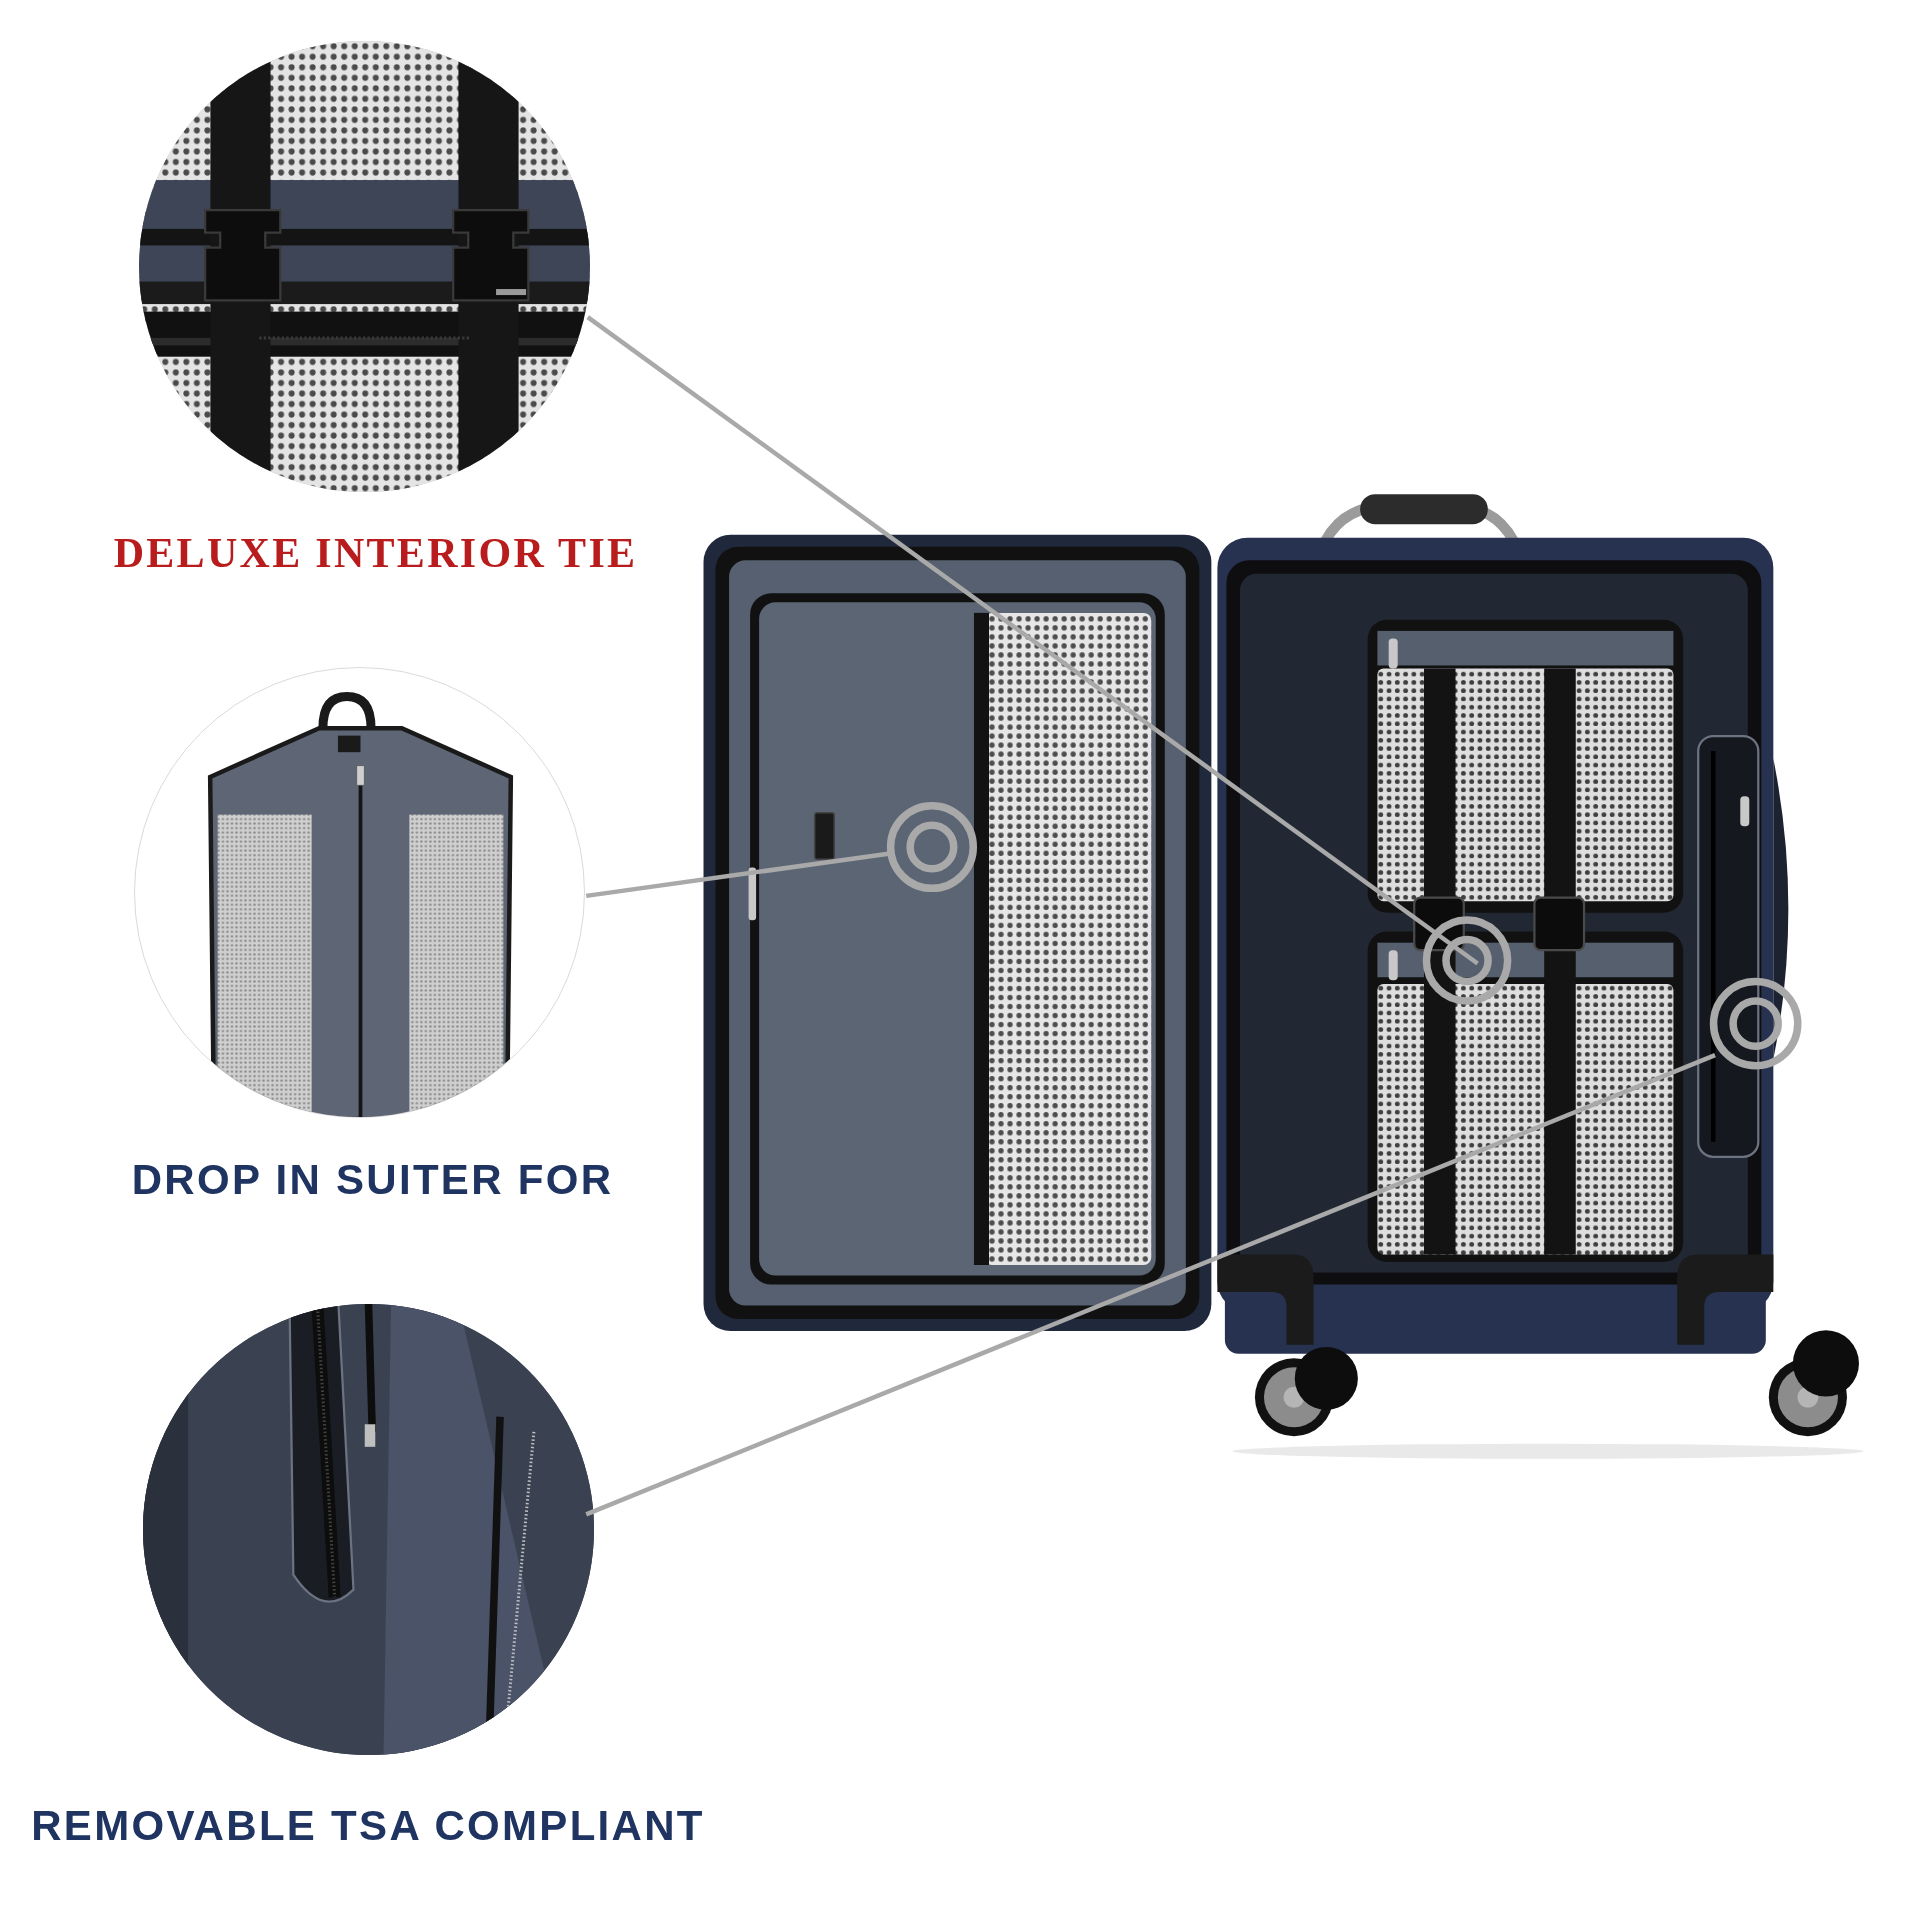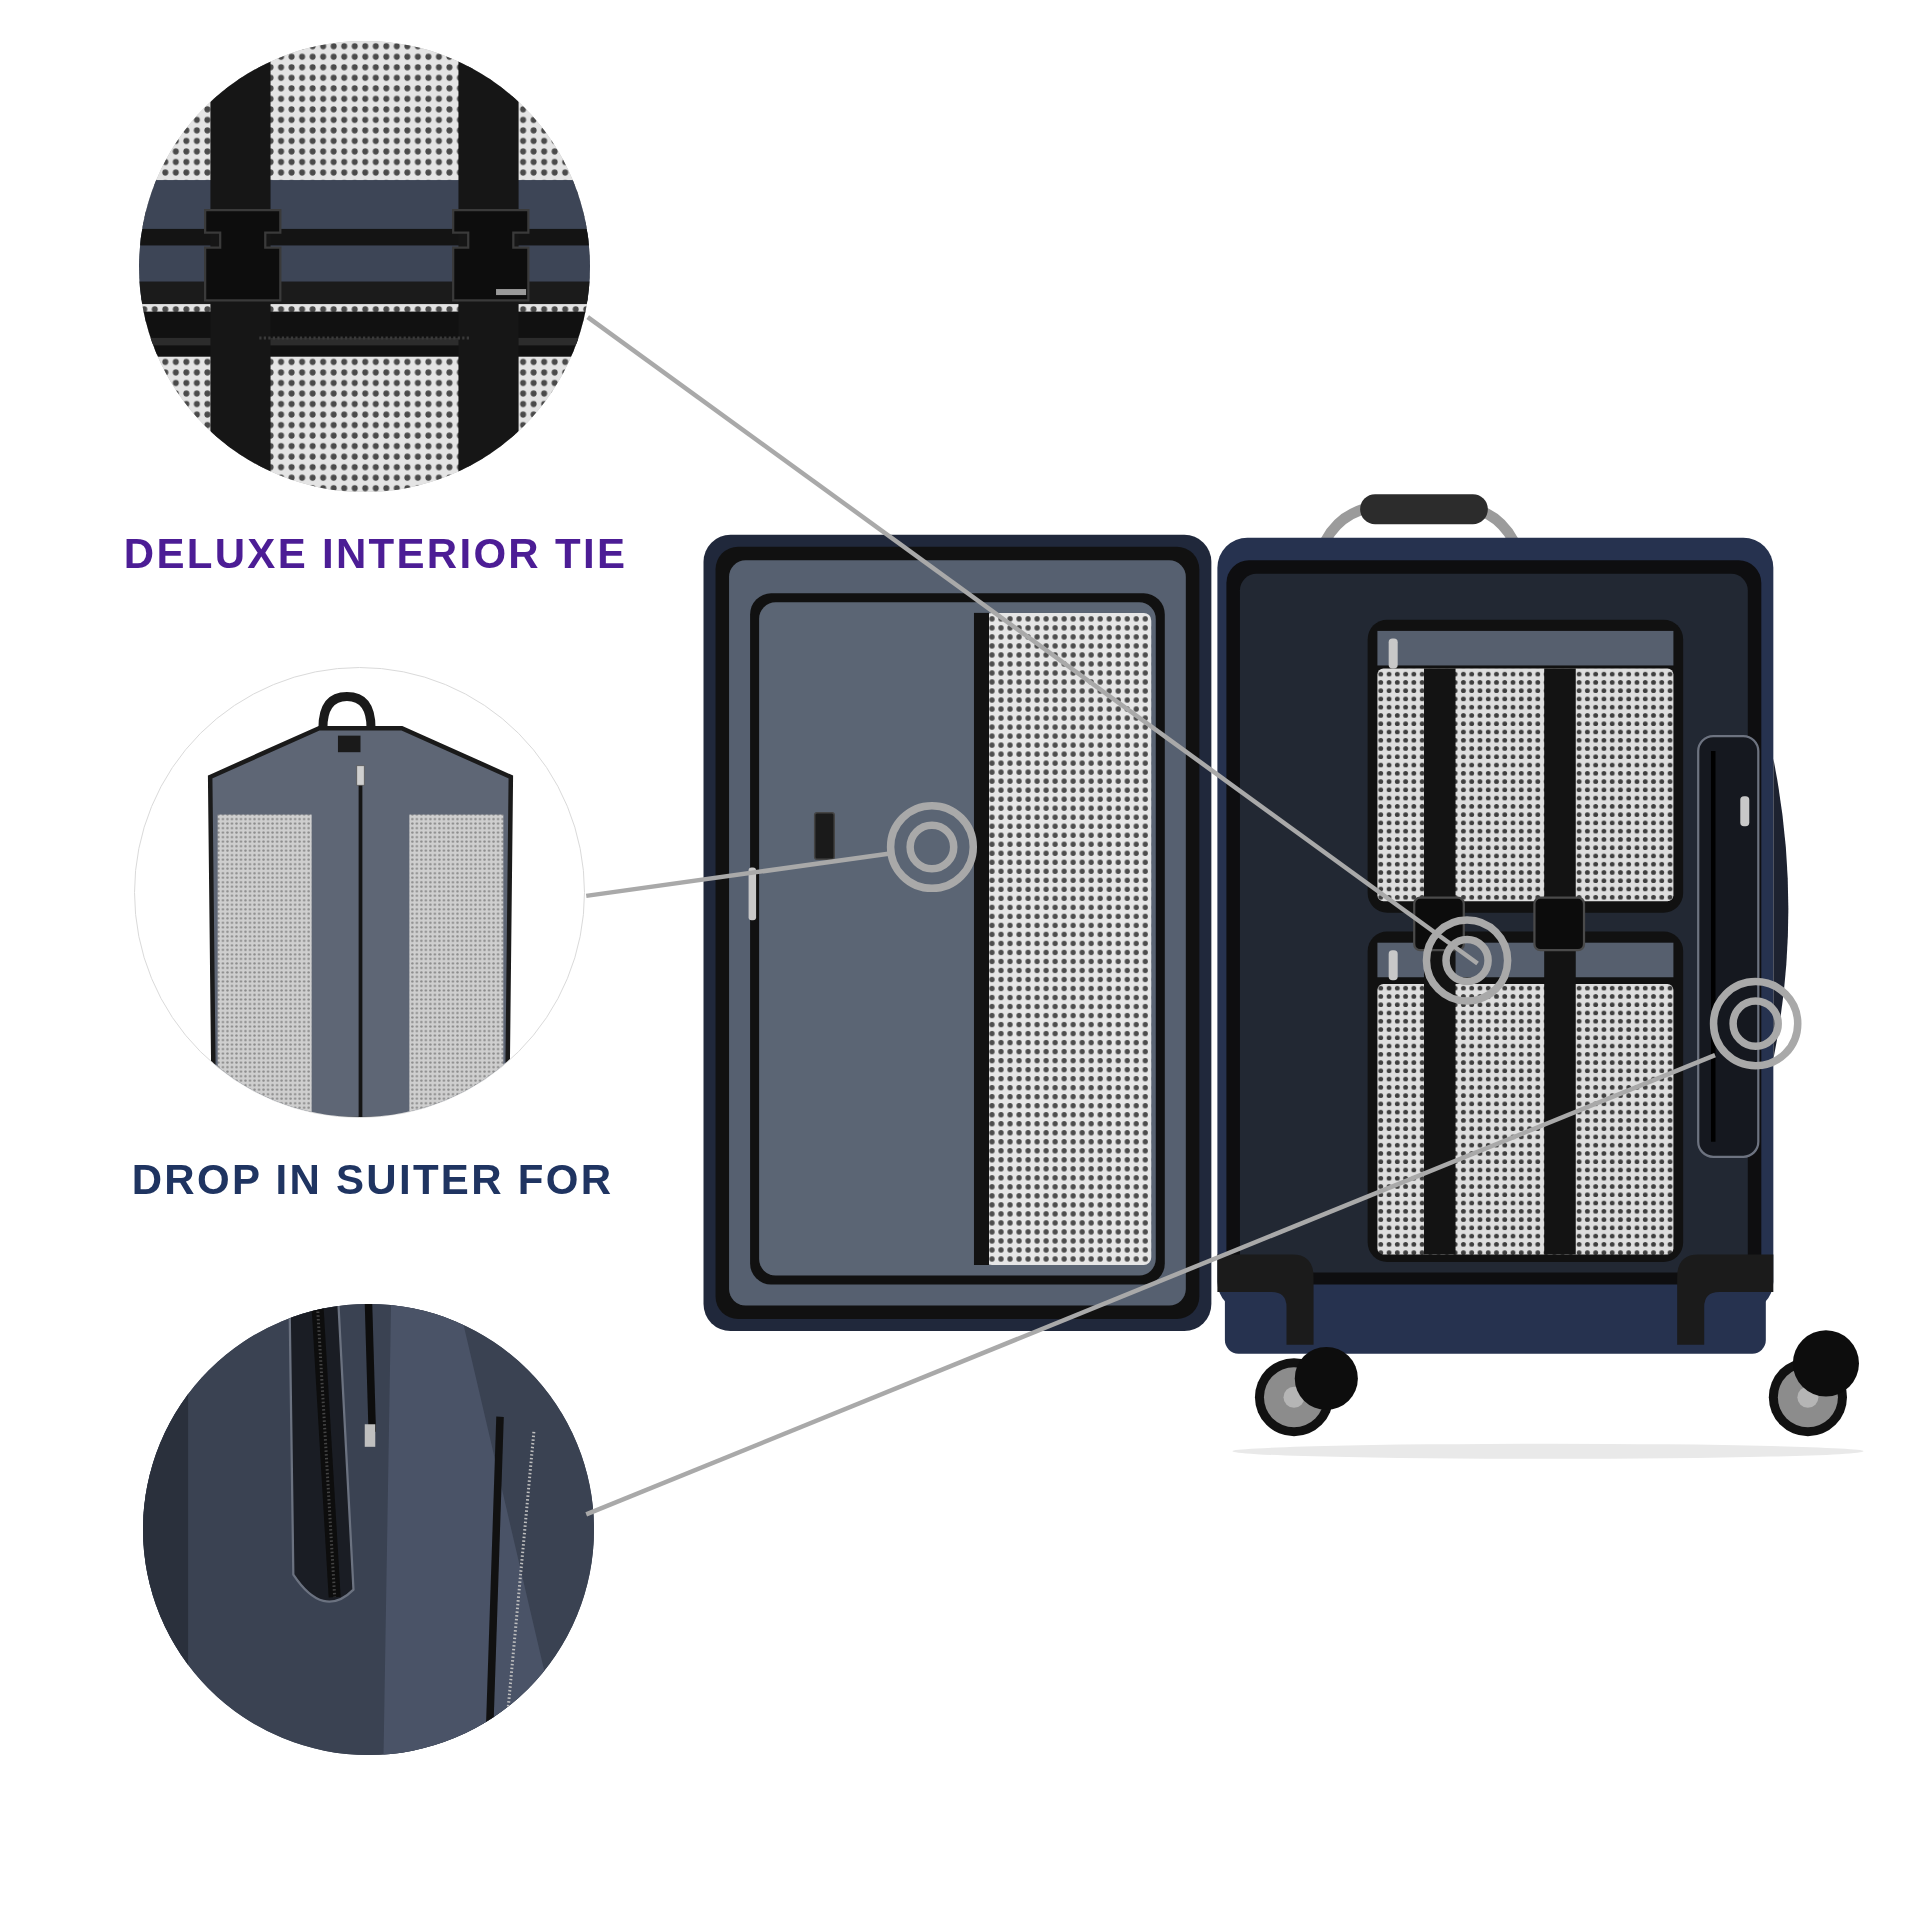--- a/index.html
+++ b/index.html
@@ -104,29 +104,30 @@
     <line x1="232" y1="0" x2="255" y2="390" stroke="#0d0d0d" stroke-width="16"></line>
     <line x1="232" y1="0" x2="255" y2="390" stroke="#444" stroke-width="4" stroke-dasharray="2 3"></line>
     <line x1="300" y1="0" x2="305" y2="170" stroke="#0d0d0d" stroke-width="10"></line>
     <rect x="295" y="160" width="14" height="30" fill="#bfbfbf"></rect>
 
     <line x1="475" y1="150" x2="460" y2="600" stroke="#111" stroke-width="10"></line>
     <line x1="520" y1="170" x2="480" y2="600" stroke="#bfbfbf" stroke-width="4" stroke-dasharray="2 3"></line>
   </svg>
 </div>
 
-<div class="caption" style="left:75px;top:528px;width:601px;color:#4c1d95;">
+<div class="caption" style="left:75px;top:528px;width:601px;color:#b91c1c;font-family:Liberation Serif, serif;">
   <span>DELUXE INTERIOR TIE</span>
 </div>
 
 <div class="caption" style="left:68px;top:1154px;width:609px;color:#1f3461;">
   <span>DROP IN SUITER FOR</span>
 </div>
 
 <div class="caption" style="left:15px;top:1800px;width:706px;color:#1f3461;">
+  <span>REMOVABLE TSA COMPLIANT</span>
 </div>
 
 <svg class="abs" style="left:699px;top:488px;z-index:1" width="1172" height="977" viewBox="0 0 1560 1300">
   <defs>
     <pattern id="meshL" width="12" height="12" patternUnits="userSpaceOnUse">
       <rect width="12" height="12" fill="#e6e6e6"></rect>
       <circle cx="6" cy="6" r="3.5" fill="#4d4d4d"></circle>
     </pattern>
     <pattern id="meshS" width="11" height="11" patternUnits="userSpaceOnUse">
       <rect width="11" height="11" fill="#dedede"></rect>

